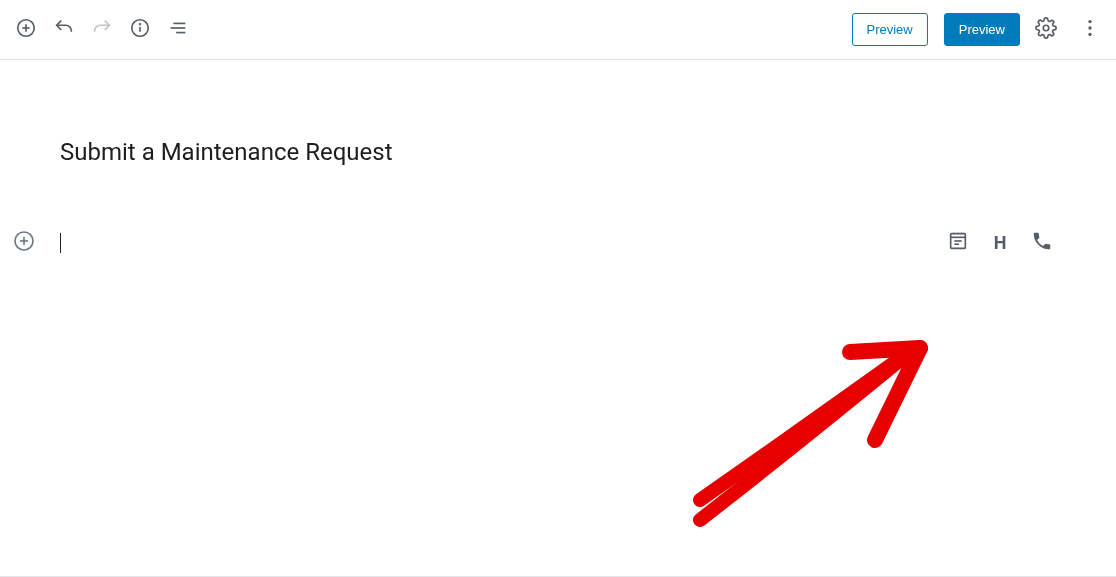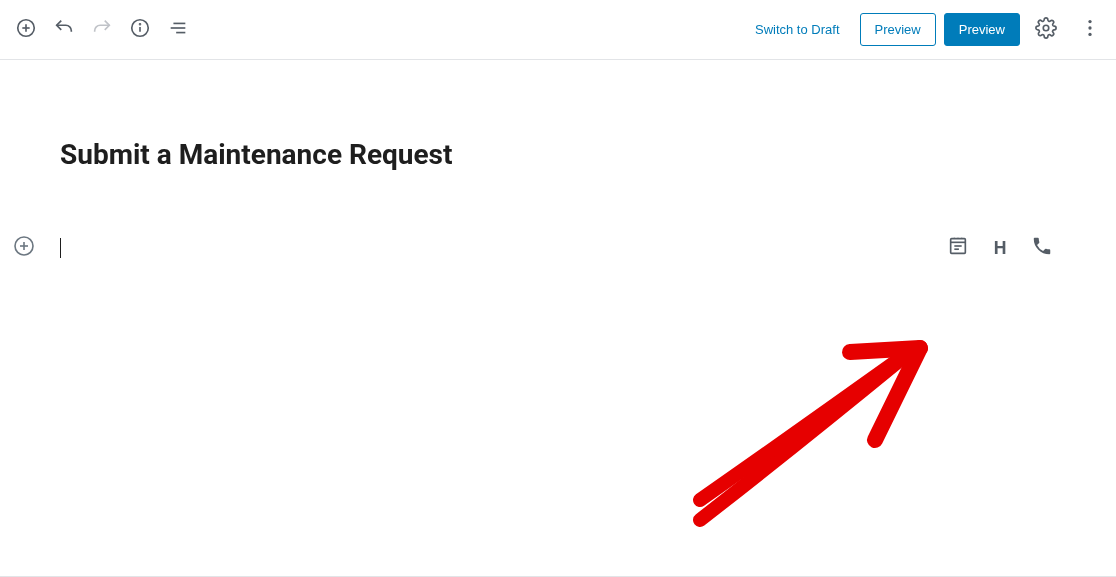--- a/index.html
+++ b/index.html
@@ -27,37 +27,37 @@
     color: #555d66; border-radius: 4px;
   }
   .icon-btn svg { width: 22px; height: 22px; }
   .icon-btn.disabled { color: #c0c3c8; cursor: default; }
   .link-btn {
     background: none; border: none; color: #007cba;
     font-size: 13px; padding: 8px 12px; cursor: pointer;
   }
   .btn {
     font-size: 13px; padding: 9px 14px; border-radius: 3px;
-    cursor: pointer; line-height: 1;
+    cursor: pointer; line-height: 1; margin-left: 8px;
   }
   .btn-outline {
     background: #fff; border: 1px solid #007cba; color: #007cba;
   }
   .btn-primary {
     background: #007cba; border: 1px solid #007cba; color: #fff;
   }
   .editor-body {
     position: relative;
     padding: 48px 60px;
     height: calc(100% - 60px);
     border-bottom: 1px solid #e2e4e7;
   }
   .post-title {
-    font-size: 28px;
-    font-weight: 700;
+    font-size: 24px;
+    font-weight: 400;
     color: #1e1e1e;
     margin: 30px 0 0 0;
     padding: 0;
     line-height: 1.2;
   }
   .block-row {
     position: relative;
     margin-top: 62px;
     display: flex;
     align-items: center;
@@ -153,21 +153,20 @@
       <span>
         <svg viewBox="0 0 24 24" fill="none" stroke="currentColor" stroke-width="1.8">
             <line x1="7" y1="7" x2="20" y2="7"></line>
             <line x1="4" y1="12" x2="20" y2="12"></line>
             <line x1="10" y1="17" x2="20" y2="17"></line>
           </svg>
       </span>
     </button>
   </div>
   <div class="toolbar-right">
-    <button class="link-btn">Switch to Draft</button>
     <button class="btn btn-outline">Preview</button>
     <button class="btn btn-primary">Preview</button>
     <button class="icon-btn">
       <span>
         <svg viewBox="0 0 24 24" fill="none" stroke="currentColor" stroke-width="1.8">
             <circle cx="12" cy="12" r="3"></circle>
             <path d="M19.4 15a1.7 1.7 0 0 0 .34 1.87l.06.06a2 2 0 1 1-2.83 2.83l-.06-.06a1.7 1.7 0 0 0-1.87-.34 1.7 1.7 0 0 0-1 1.56V21a2 2 0 0 1-4 0v-.09a1.7 1.7 0 0 0-1-1.56 1.7 1.7 0 0 0-1.87.34l-.06.06a2 2 0 1 1-2.83-2.83l.06-.06a1.7 1.7 0 0 0 .34-1.87 1.7 1.7 0 0 0-1.56-1H3a2 2 0 0 1 0-4h.09a1.7 1.7 0 0 0 1.56-1 1.7 1.7 0 0 0-.34-1.87l-.06-.06a2 2 0 1 1 2.83-2.83l.06.06a1.7 1.7 0 0 0 1.87.34H9a1.7 1.7 0 0 0 1-1.56V3a2 2 0 0 1 4 0v.09a1.7 1.7 0 0 0 1 1.56 1.7 1.7 0 0 0 1.87-.34l.06-.06a2 2 0 1 1 2.83 2.83l-.06.06a1.7 1.7 0 0 0-.34 1.87V9a1.7 1.7 0 0 0 1.56 1H21a2 2 0 0 1 0 4h-.09a1.7 1.7 0 0 0-1.56 1z"></path>
           </svg>
       </span>
     </button>

